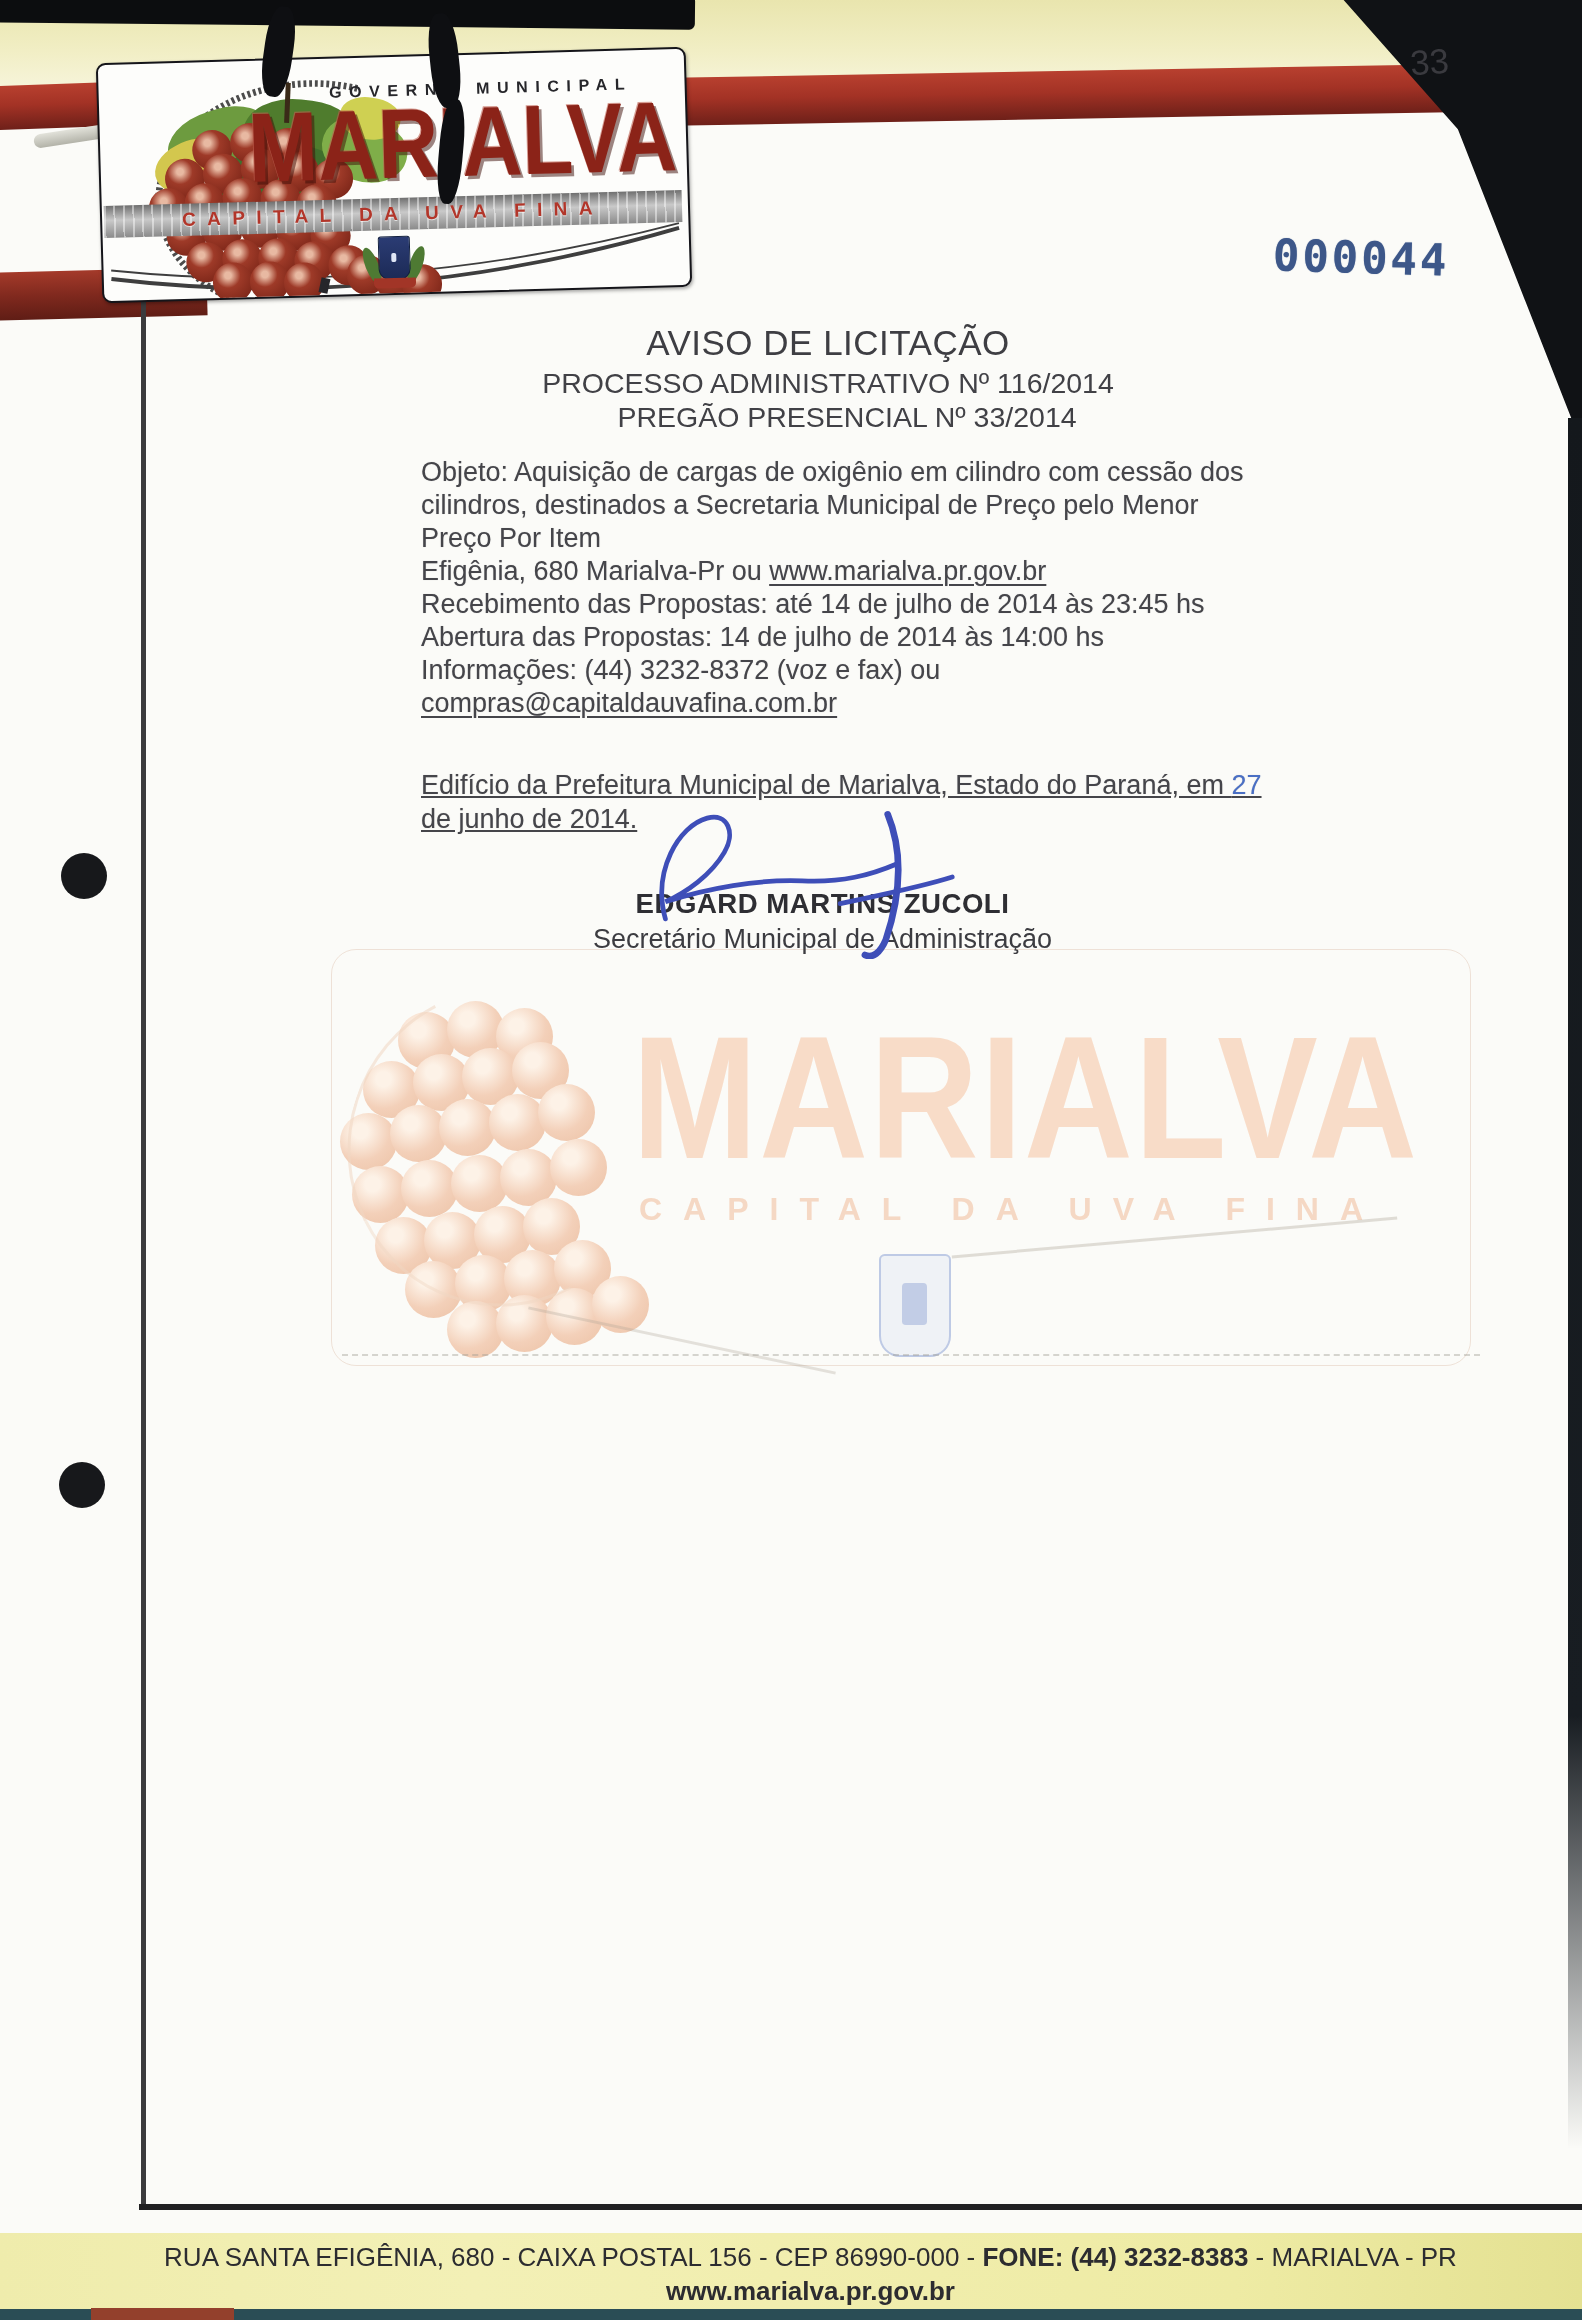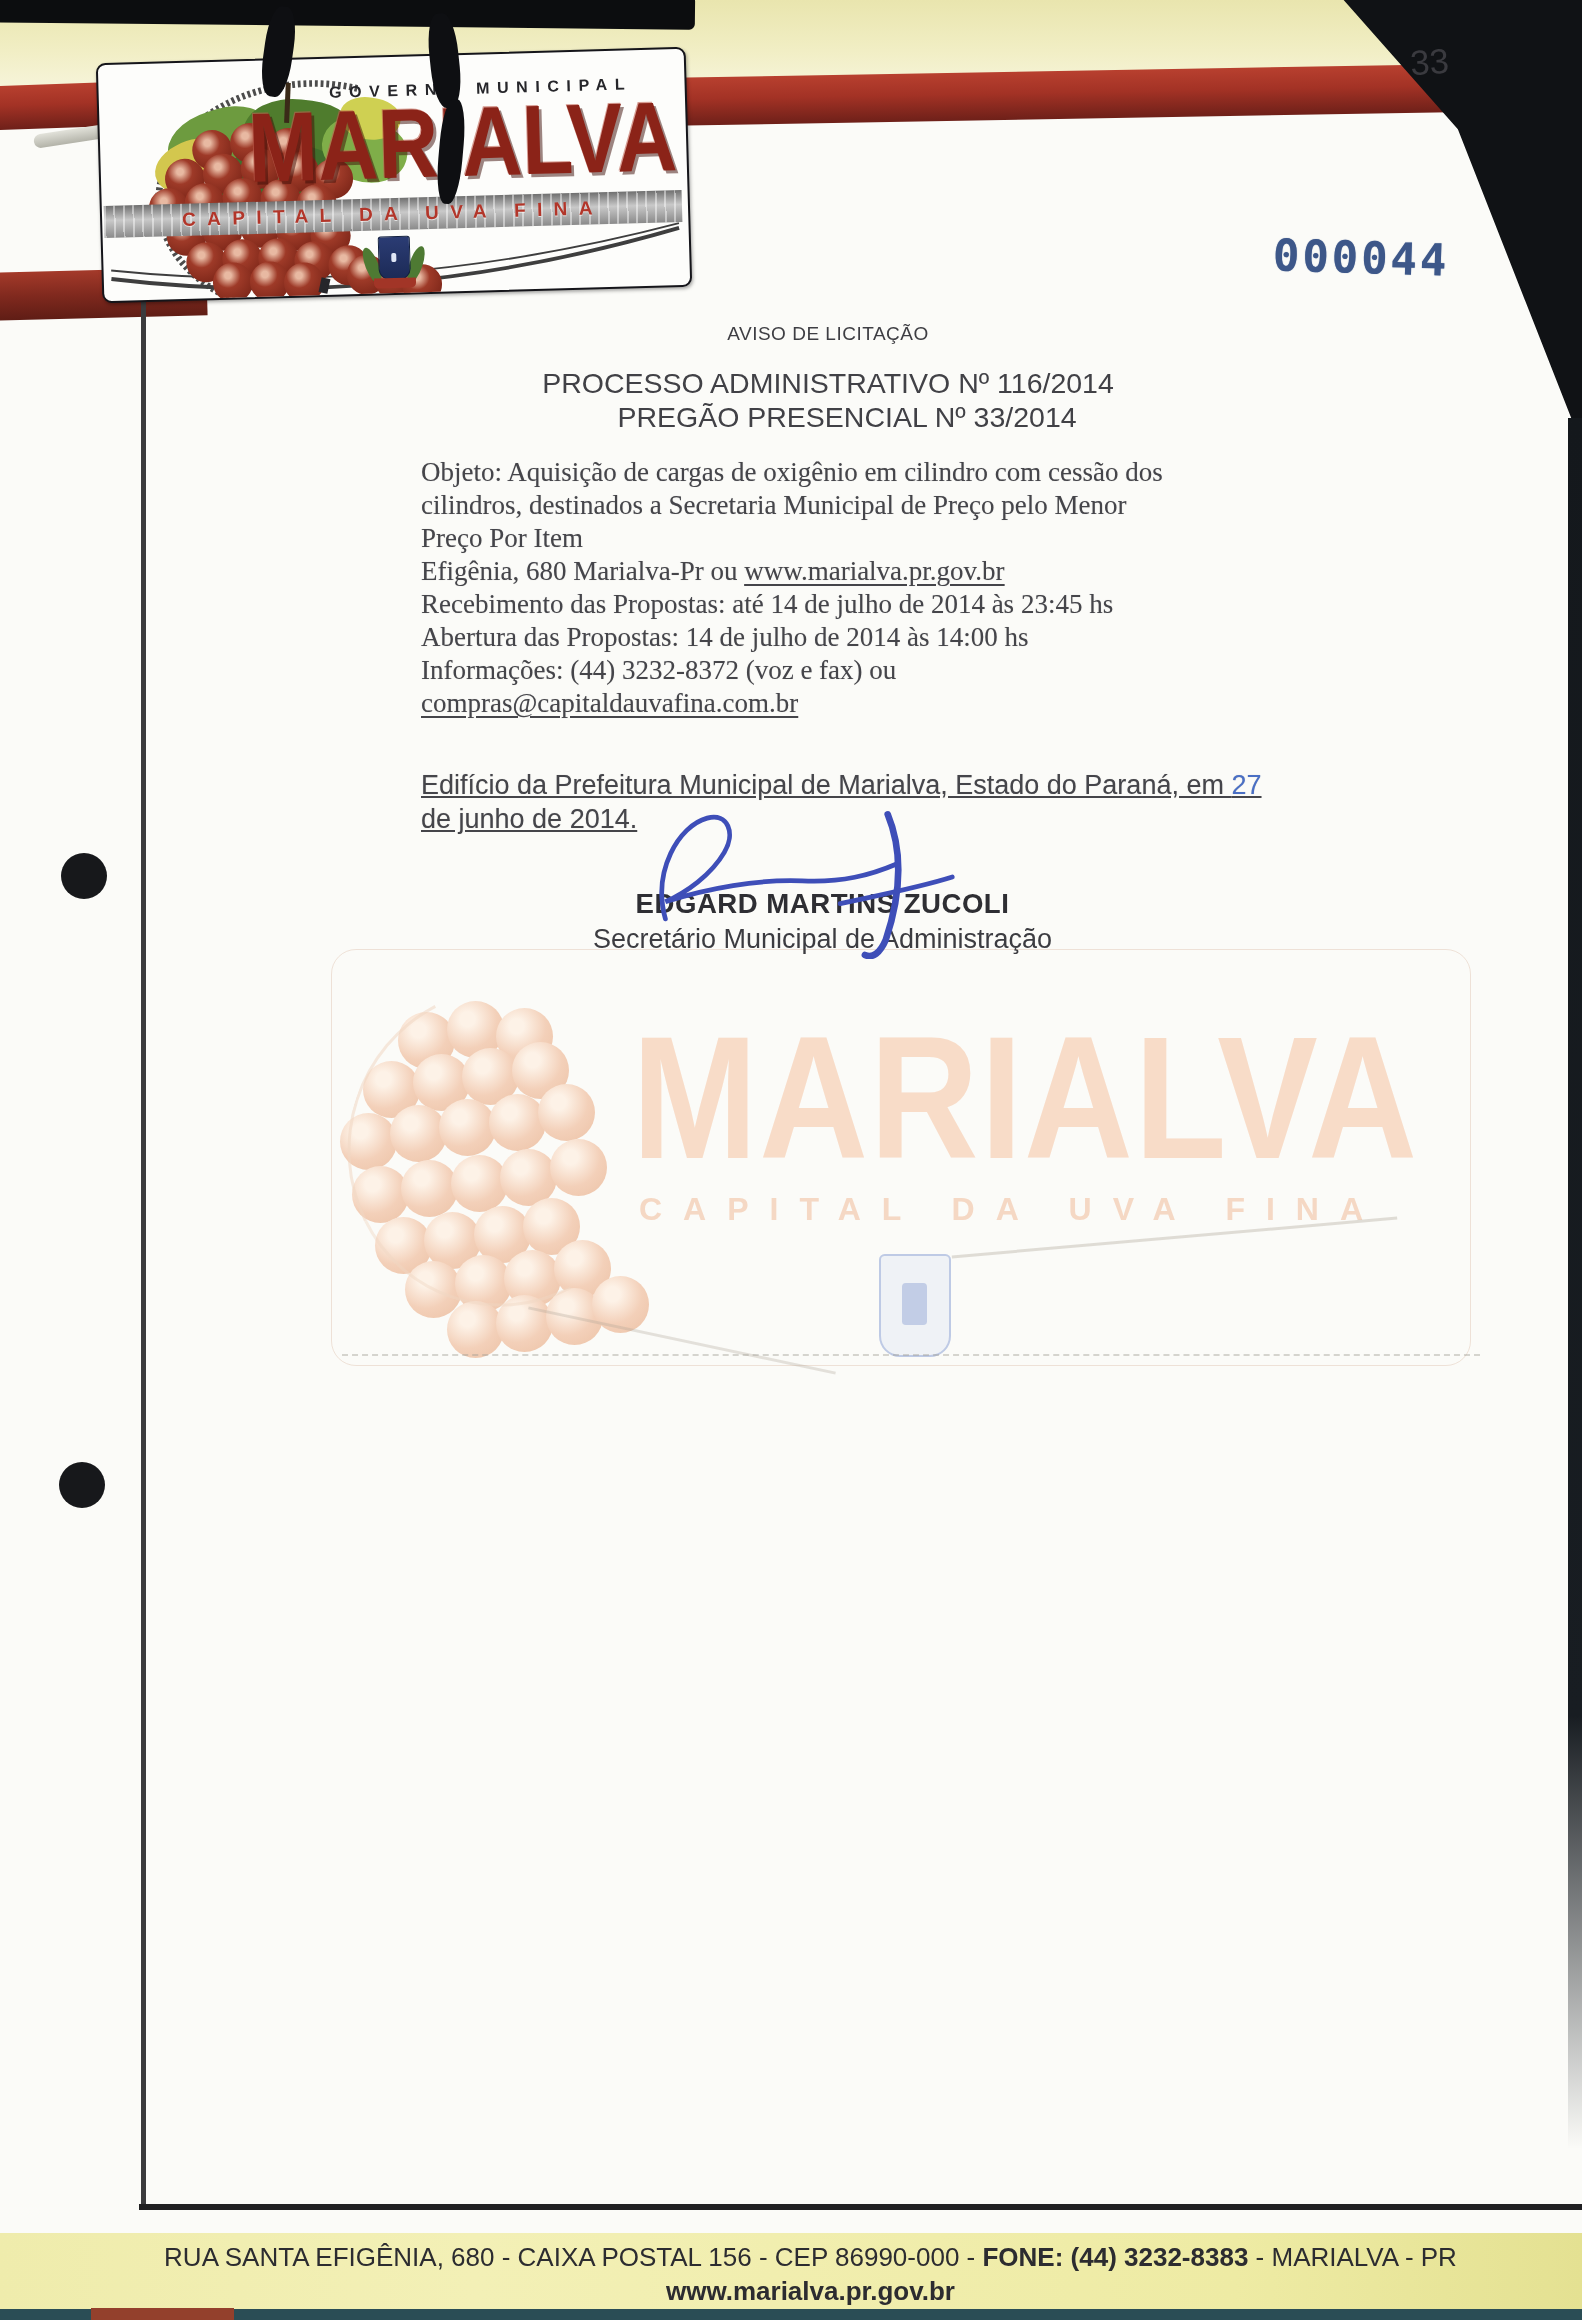--- a/index.html
+++ b/index.html
@@ -77,25 +77,25 @@
   .coa *{position:absolute;}
   .coa .laurel-l{left:-1.9px;top:9.5px;width:13.3px;height:38px;background:#4e7a33;border-radius:50%;transform:rotate(-20deg);}
   .coa .laurel-r{right:-1.9px;top:9.5px;width:13.3px;height:38px;background:#4e7a33;border-radius:50%;transform:rotate(20deg);}
   .coa .shield{left:11.4px;top:0;width:30px;height:42px;border:1px solid #12203f;border-radius:2.9px 2.9px 11.4px 11.4px;
                background:linear-gradient(180deg,#2b3c74,#1c2a56);}
   .coa .shield-dot{left:24px;top:17px;width:4.8px;height:8.6px;background:#dfe6f5;border-radius:1.9px;}
   .coa .ribbon{left:5.7px;top:42px;width:42px;height:9.5px;background:#a23527;border-radius:0 0 4.8px 4.8px;}
 
   
   .doc{position:absolute;z-index:5;color:#45454a;}
-  .doc-title{left:143px;top:323px;width:1370px;text-align:center;font-size:19px;color:#3e3e43;letter-spacing:0.5px;}
+  .doc-title{left:143px;top:323px;width:1370px;text-align:center;font-size:35px;color:#3e3e43;letter-spacing:0.5px;}
   .doc-proc{left:143px;top:367px;width:1370px;text-align:center;font-size:28.5px;color:#414146;}
   .doc-preg{left:162px;top:401px;width:1370px;text-align:center;font-size:28.5px;color:#414146;}
   .body-text{left:421px;top:456px;width:942px;font-size:27px;line-height:33px;
-             text-shadow:0 0 1px rgba(70,70,75,.25);font-family:Liberation Serif, serif;}
+             text-shadow:0 0 1px rgba(70,70,75,.25);}
   .u-link{text-decoration:underline;text-underline-offset:3.8px;text-decoration-thickness:1.9px;}
   .closing{left:421px;top:768px;width:1037px;font-size:27px;line-height:34px;
            text-shadow:0 0 1px rgba(70,70,75,.25);text-decoration:underline;}
   .day-blue{color:#4a6fc4;}
   .sig-svg{position:absolute;left:616px;top:797px;z-index:6;}
   .sig-name{position:absolute;left:380px;top:888px;width:885px;text-align:center;z-index:5;
             font-size:27.6px;font-weight:700;color:#2e2e33;letter-spacing:0.5px;}
   .sig-role{position:absolute;left:380px;top:924px;width:885px;text-align:center;z-index:5;
             font-size:27px;color:#3c3c41;}
 

